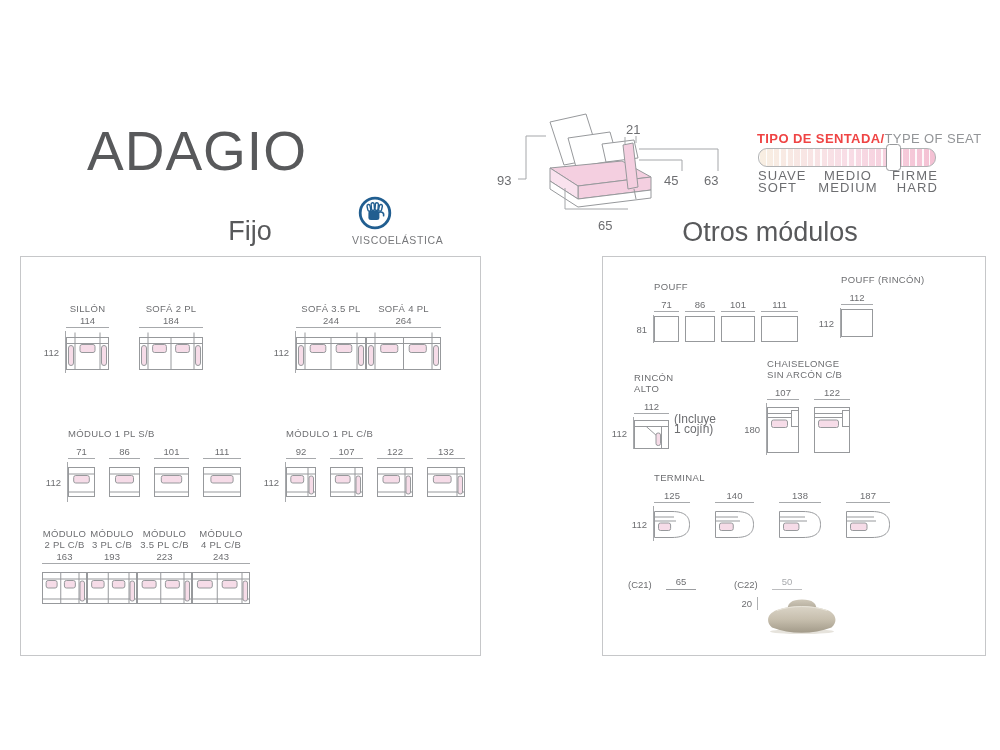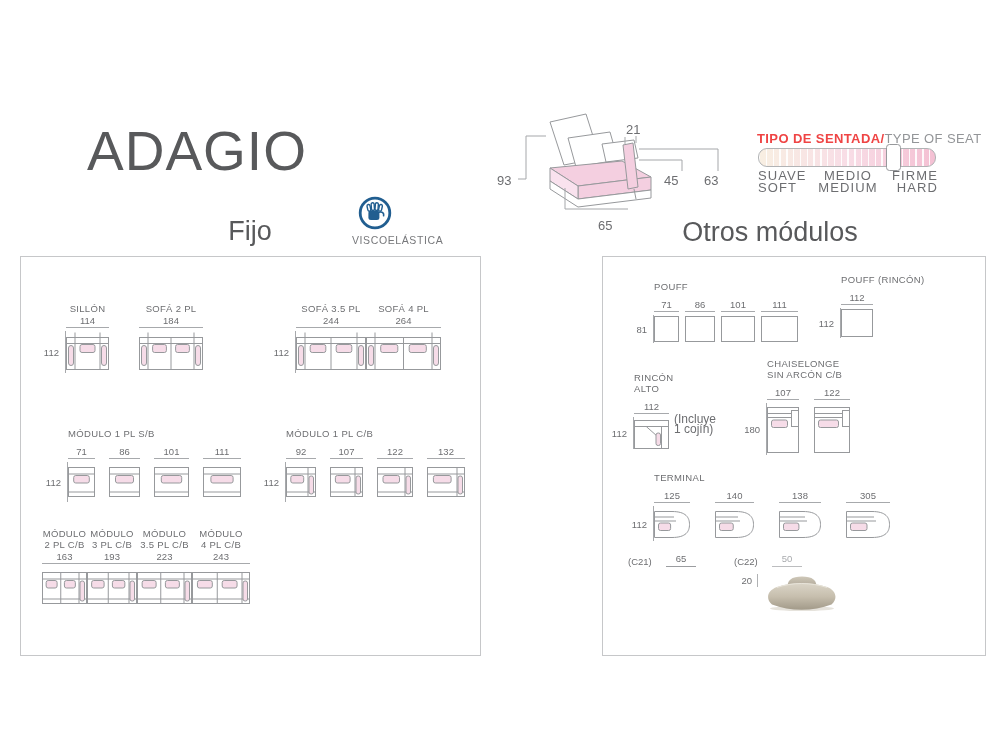--- a/index.html
+++ b/index.html
@@ -40,21 +40,21 @@
   .hnum{position:absolute;right:7px;top:50%;transform:translateY(-50%);font-size:9.5px;}
   .vl{position:absolute;right:0;top:0;bottom:0;width:1px;background:#a7a9ac;}
   .items{display:flex;align-items:flex-end;}
   .item{display:flex;flex-direction:column;align-items:center;flex:none;}
   .lbl{font-size:9.5px;line-height:11px;letter-spacing:.3px;white-space:nowrap;text-align:center;margin-bottom:1px;}
   .wd{align-self:stretch;text-align:center;font-size:9.5px;line-height:11px;padding-bottom:1px;margin-bottom:3px;
       border-bottom:1px solid #a7a9ac;}
   .item svg{display:block;}
   .gnote{position:absolute;left:66px;top:42px;font-size:12px;line-height:10px;white-space:nowrap;}
   
-  .cush{position:absolute;}
+  .cush{position:absolute;margin-top:23px;}
   .c-head{display:flex;align-items:flex-end;font-size:9.5px;line-height:11px;}
   .c-code{width:30px;}
   .c-w{margin-left:8px;width:30px;text-align:center;border-bottom:1px solid #9b9da0;padding-bottom:2px;}
   .c-w.lite{color:#a8aaad;border-color:#bcbdbf;}
   .c-row{display:flex;align-items:flex-start;margin-top:6px;}
   .c-h{width:18px;text-align:right;font-size:9.5px;margin-right:5px;margin-top:2px;}
   .c-tick{width:1px;height:13px;background:#b0b2b4;margin-right:8px;margin-top:1px;}
 </style>
 </head>
 <body>
@@ -523,21 +523,21 @@
           <div class="item" style="width:42px">
             <div class="wd">138</div>
             <svg width="42" height="35" viewBox="0 0 42 35">
               <path d="M.5,5.5 H24 C38,5.5 41.5,11.5 41.5,18.5 C41.5,25.5 38,31.5 24,31.5 H.5 Z" fill="none" stroke="#97999c" stroke-width="1"></path>
               <line x1="0.5" y1="11" x2="26" y2="11" stroke="#97999c" stroke-width="1"></line>
               <line x1="0.5" y1="15" x2="28" y2="15" stroke="#97999c" stroke-width="1"></line>
               <rect x="4.5" y="17" width="15.400000000000002" height="7.5" fill="#f6dce8" stroke="#97999c" stroke-width="1" rx="2"></rect>
             </svg>
           </div>
           <div class="item" style="width:44px">
-            <div class="wd">305</div>
+            <div class="wd">187</div>
             <svg width="44" height="35" viewBox="0 0 44 35">
               <path d="M.5,5.5 H26 C40,5.5 43.5,11.5 43.5,18.5 C43.5,25.5 40,31.5 26,31.5 H.5 Z" fill="none" stroke="#97999c" stroke-width="1"></path>
               <line x1="0.5" y1="11" x2="28" y2="11" stroke="#97999c" stroke-width="1"></line>
               <line x1="0.5" y1="15" x2="30" y2="15" stroke="#97999c" stroke-width="1"></line>
               <rect x="4.5" y="17" width="16.5" height="7.5" fill="#f6dce8" stroke="#97999c" stroke-width="1" rx="2"></rect>
             </svg>
           </div>
         </div>
       </div>
     </div>

